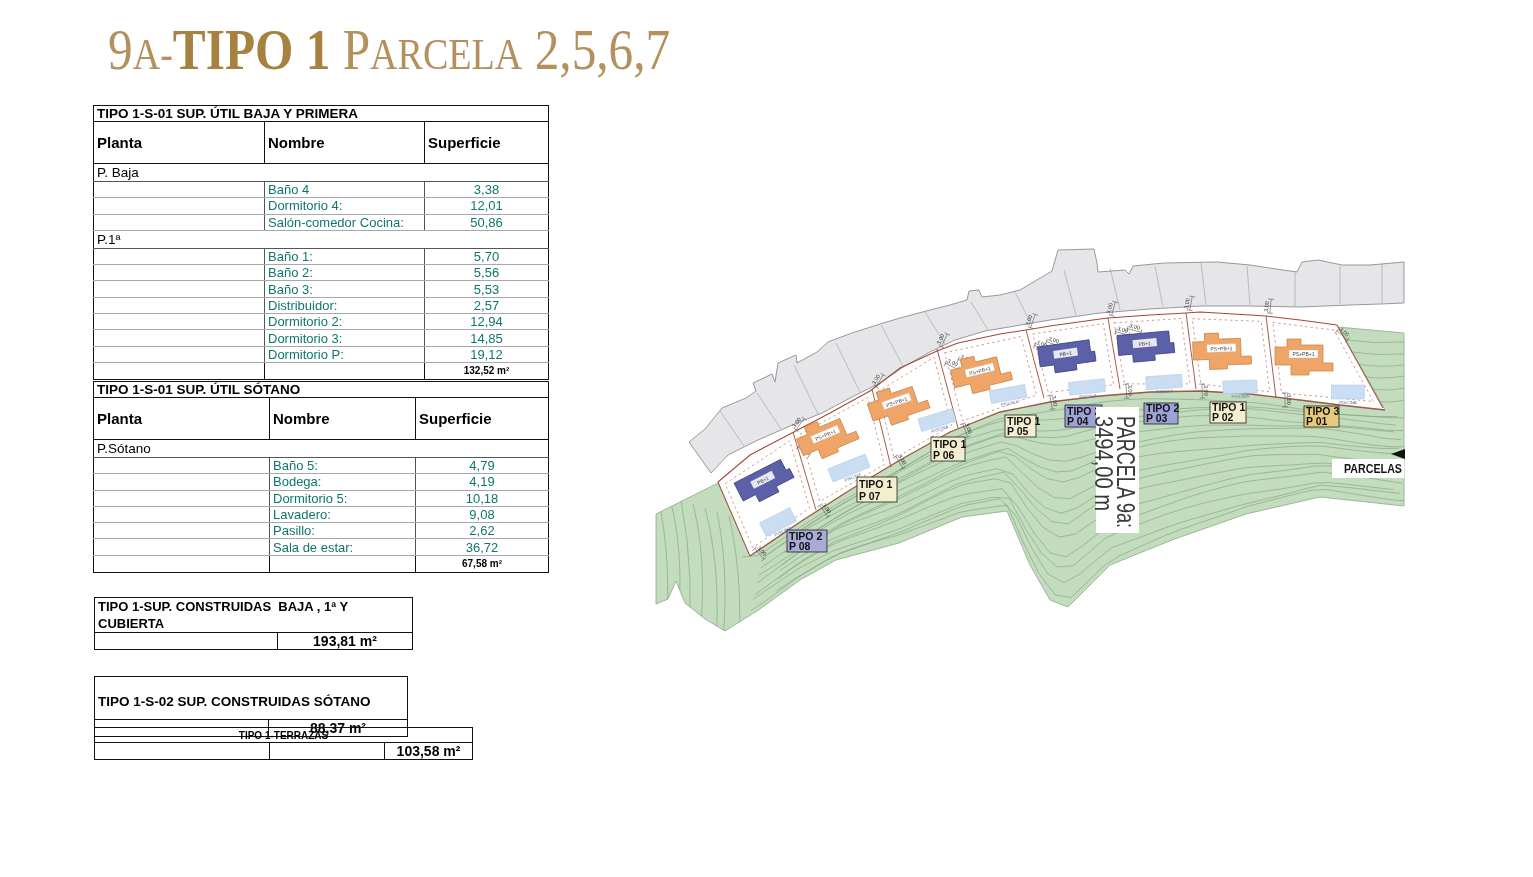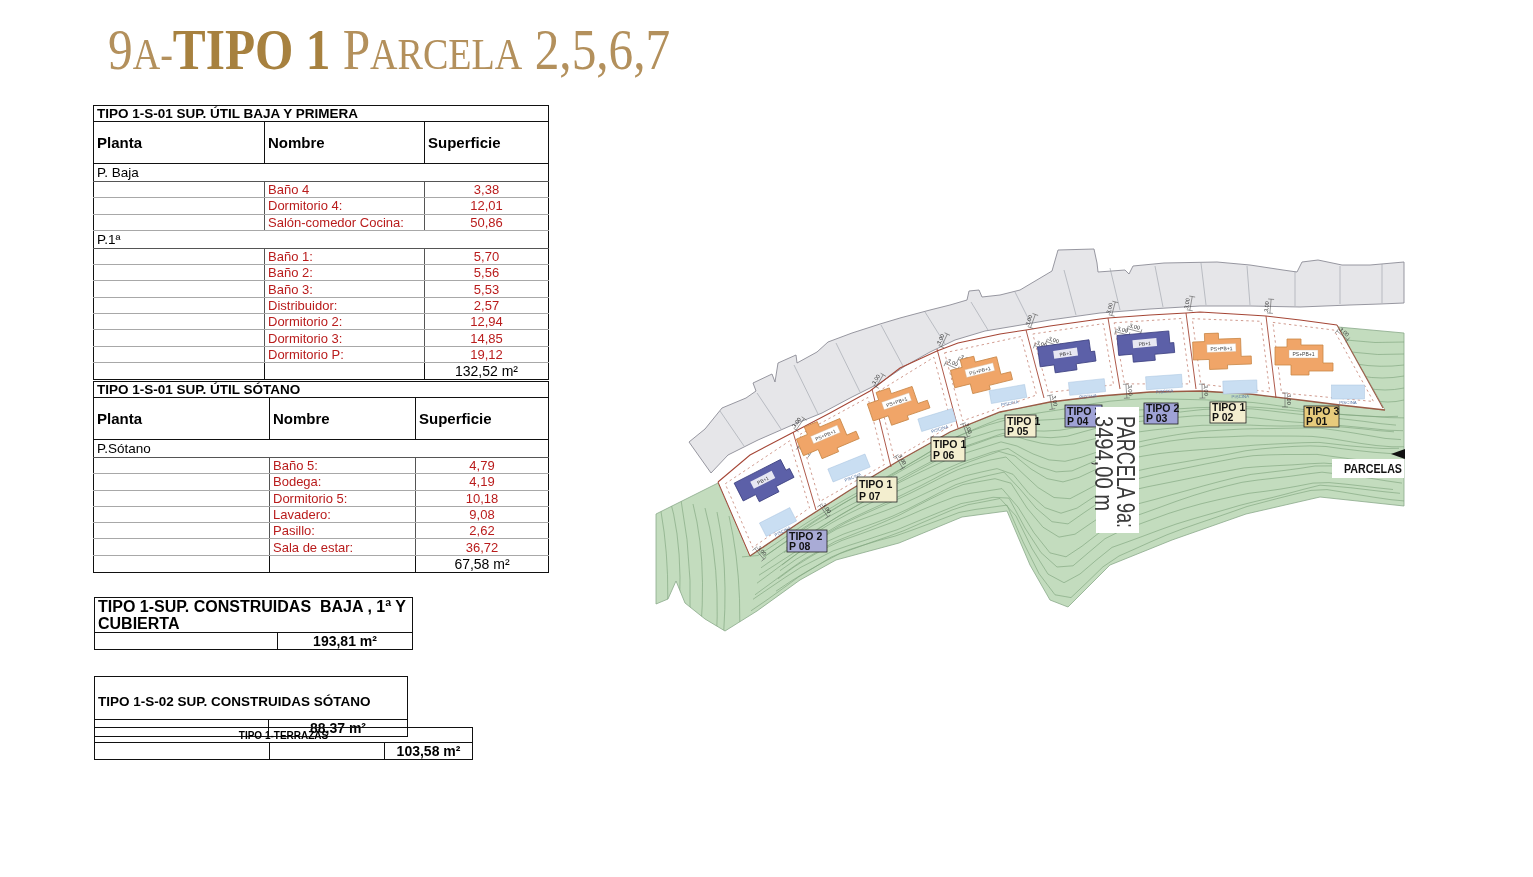--- a/index.html
+++ b/index.html
@@ -6,25 +6,25 @@
 .title{position:absolute;left:108px;top:17px;font-family:"Liberation Serif",serif;color:#b3905c;white-space:nowrap;transform:scaleX(0.865);transform-origin:0 0}
 .title .big{font-size:57px}
 .title .sm{font-size:44px}
 .title b{color:#a7813f}
 .tb{position:absolute;border-collapse:collapse;table-layout:fixed;font-size:13px;color:#000}
 .tb td{padding:0 3px;overflow:hidden;white-space:nowrap;vertical-align:middle}
 .tb .r{text-align:center}
 .hd td{border:1.8px solid #111;font-weight:bold;font-size:13.5px;height:15px}
 .ch td{border:1.8px solid #111;text-align:left;font-weight:bold;font-size:15px;height:41px}
 .sec td{border:1px solid #555;border-left:1.8px solid #111;border-right:1.8px solid #111;font-size:13.5px;height:17px}
-.d td{border-top:1px solid #a8a8a8;border-bottom:1px solid #a8a8a8;border-left:1px solid #555;border-right:1px solid #555;color:#b91c1c;height:15.3px}
+.d td{border-top:1px solid #a8a8a8;border-bottom:1px solid #a8a8a8;border-left:1px solid #555;border-right:1px solid #555;color:#0f766e;height:15.3px}
 .d td:first-child{border-left:1.8px solid #111}
 .d td:last-child{border-right:1.8px solid #111}
-.tot td{border:1.8px solid #111;font-weight:normal;font-size:14px;height:16px}
-.hd2 td{border:1.8px solid #111;font-weight:bold;font-size:16px;height:34px;line-height:17px}
+.tot td{border:1.8px solid #111;font-weight:bold;font-size:10px;height:16px}
+.hd2 td{border:1.8px solid #111;font-weight:bold;font-size:13px;height:34px;line-height:17px}
 .hd3 td{border:1.8px solid #111;font-weight:bold;font-size:13.5px;height:32px;vertical-align:bottom;padding-bottom:10px}
 .hd4 td{border:1.8px solid #111;font-weight:bold;font-size:10px;height:14px;text-align:center}
 .d2 td{border:1.8px solid #111;height:15px}
 .b{font-weight:bold;font-size:14px}
 </style></head>
 <body>
 <div id="page">
 
 <div class="title"><span class="big">9</span><span class="sm">A-</span><b class="big">TIPO 1</b><span class="big"> </span><span class="big">P</span><span class="sm">ARCELA</span><span class="big"> 2,5,6,7</span></div>
 

